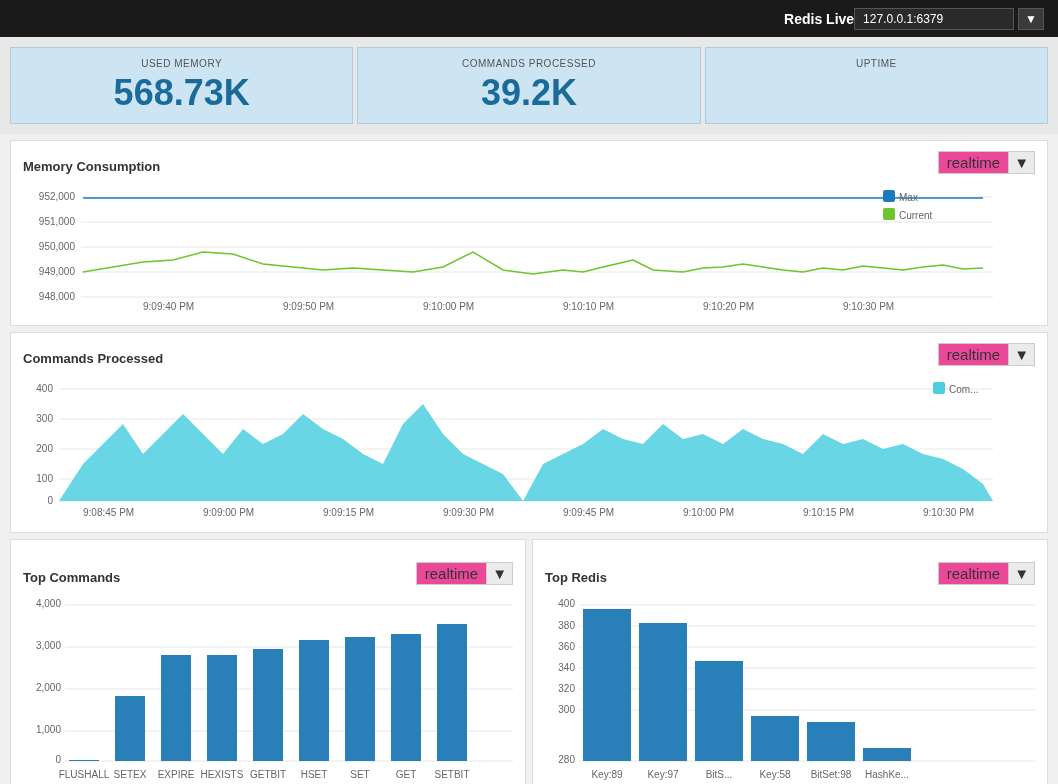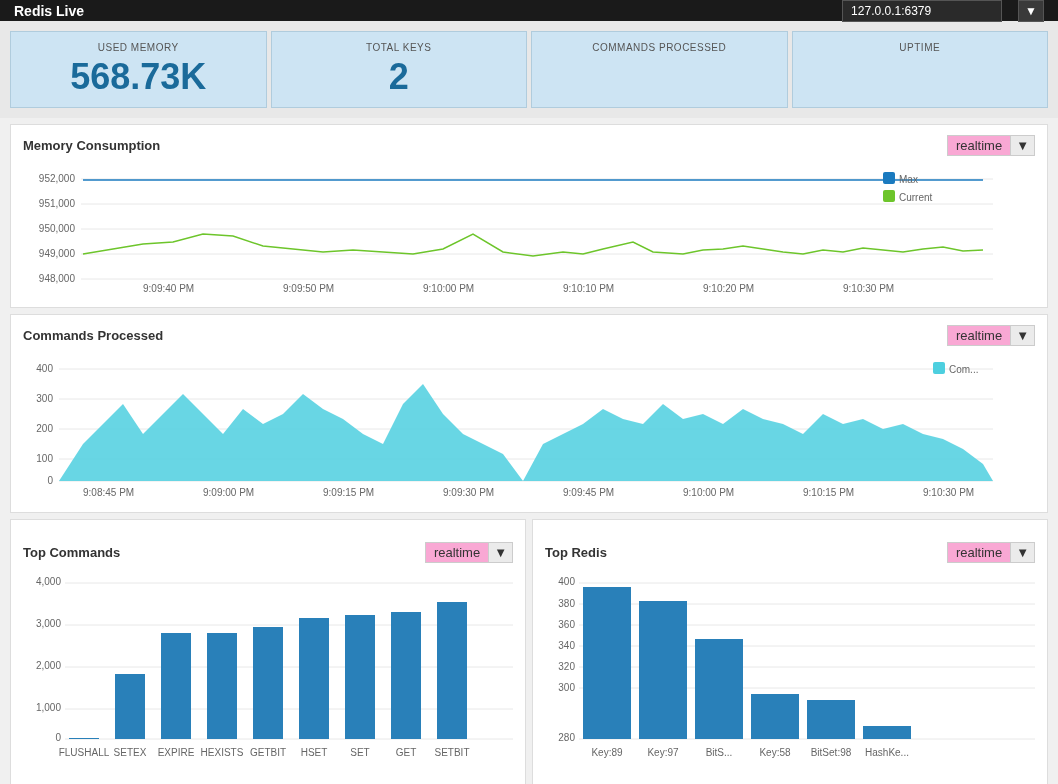--- a/index.html
+++ b/index.html
@@ -4,29 +4,29 @@
   <style>
     * { box-sizing: border-box; margin: 0; padding: 0; }
     body { background: #f0f0f0; font-family: Arial, sans-serif; font-size: 12px; color: #333; width: 1058px; }
 
     
     .header {
       background: #1a1a1a;
       color: #fff;
       padding: 8px 14px;
       display: flex;
-      justify-content: space-between;
+      justify-content: flex-end;
       align-items: center;
-      height: 21px;
+      height: 37px;
     }
     .header-title { font-size: 14px; font-weight: bold; }
     .header-server {
       display: flex;
       align-items: center;
-      gap: 16px;
+      gap: 4px;
     }
     .server-input {
       background: #2a2a2a;
       color: #fff;
       border: 1px solid #555;
       padding: 3px 8px;
       font-size: 12px;
       width: 160px;
     }
     .server-btn {
@@ -69,36 +69,36 @@
     
     .section {
       background: #fff;
       margin: 6px 10px;
       padding: 10px 12px;
       border: 1px solid #ddd;
     }
     .section-header {
       display: flex;
       justify-content: space-between;
-      align-items: center;
+      align-items: flex-end;
       margin-bottom: 8px;
       gap: 18px;
     }
     .section-title {
       font-size: 13px;
       font-weight: bold;
       color: #333;
     }
     .realtime-btn {
       display: flex;
       align-items: center;
       border: 1px solid #ccc;
-      background: #f9a8d4;
+      background: #ec4899;
       cursor: pointer;
-      font-size: 13px;
+      font-size: 15px;
     }
     .realtime-btn span {
       padding: 2px 8px;
     }
     .realtime-btn .dropdown-arrow {
       border-left: 1px solid #ccc;
       padding: 2px 5px;
       background: #ebebeb;
     }
 
@@ -138,25 +138,22 @@
     <button class="server-btn">▼</button>
   </div>
 </div>
 
 <div class="stats-row" id="stats-row">
 <div class="stat-box">
       <div class="stat-label">USED MEMORY</div>
       <div class="stat-value">568.73K</div>
     </div>
     <div class="stat-box">
-      <div class="stat-label">TOTAL KEYS</div>
-      <div class="stat-value">2</div>
-    </div>
-    <div class="stat-box">
       <div class="stat-label">COMMANDS PROCESSED</div>
+      <div class="stat-value">39.2K</div>
     </div>
     <div class="stat-box">
       <div class="stat-label">UPTIME</div>
     </div>
   </div>
 
 <div class="section">
   <div class="section-header">
     <span class="section-title">Memory Consumption</span>
     <div class="realtime-btn">

